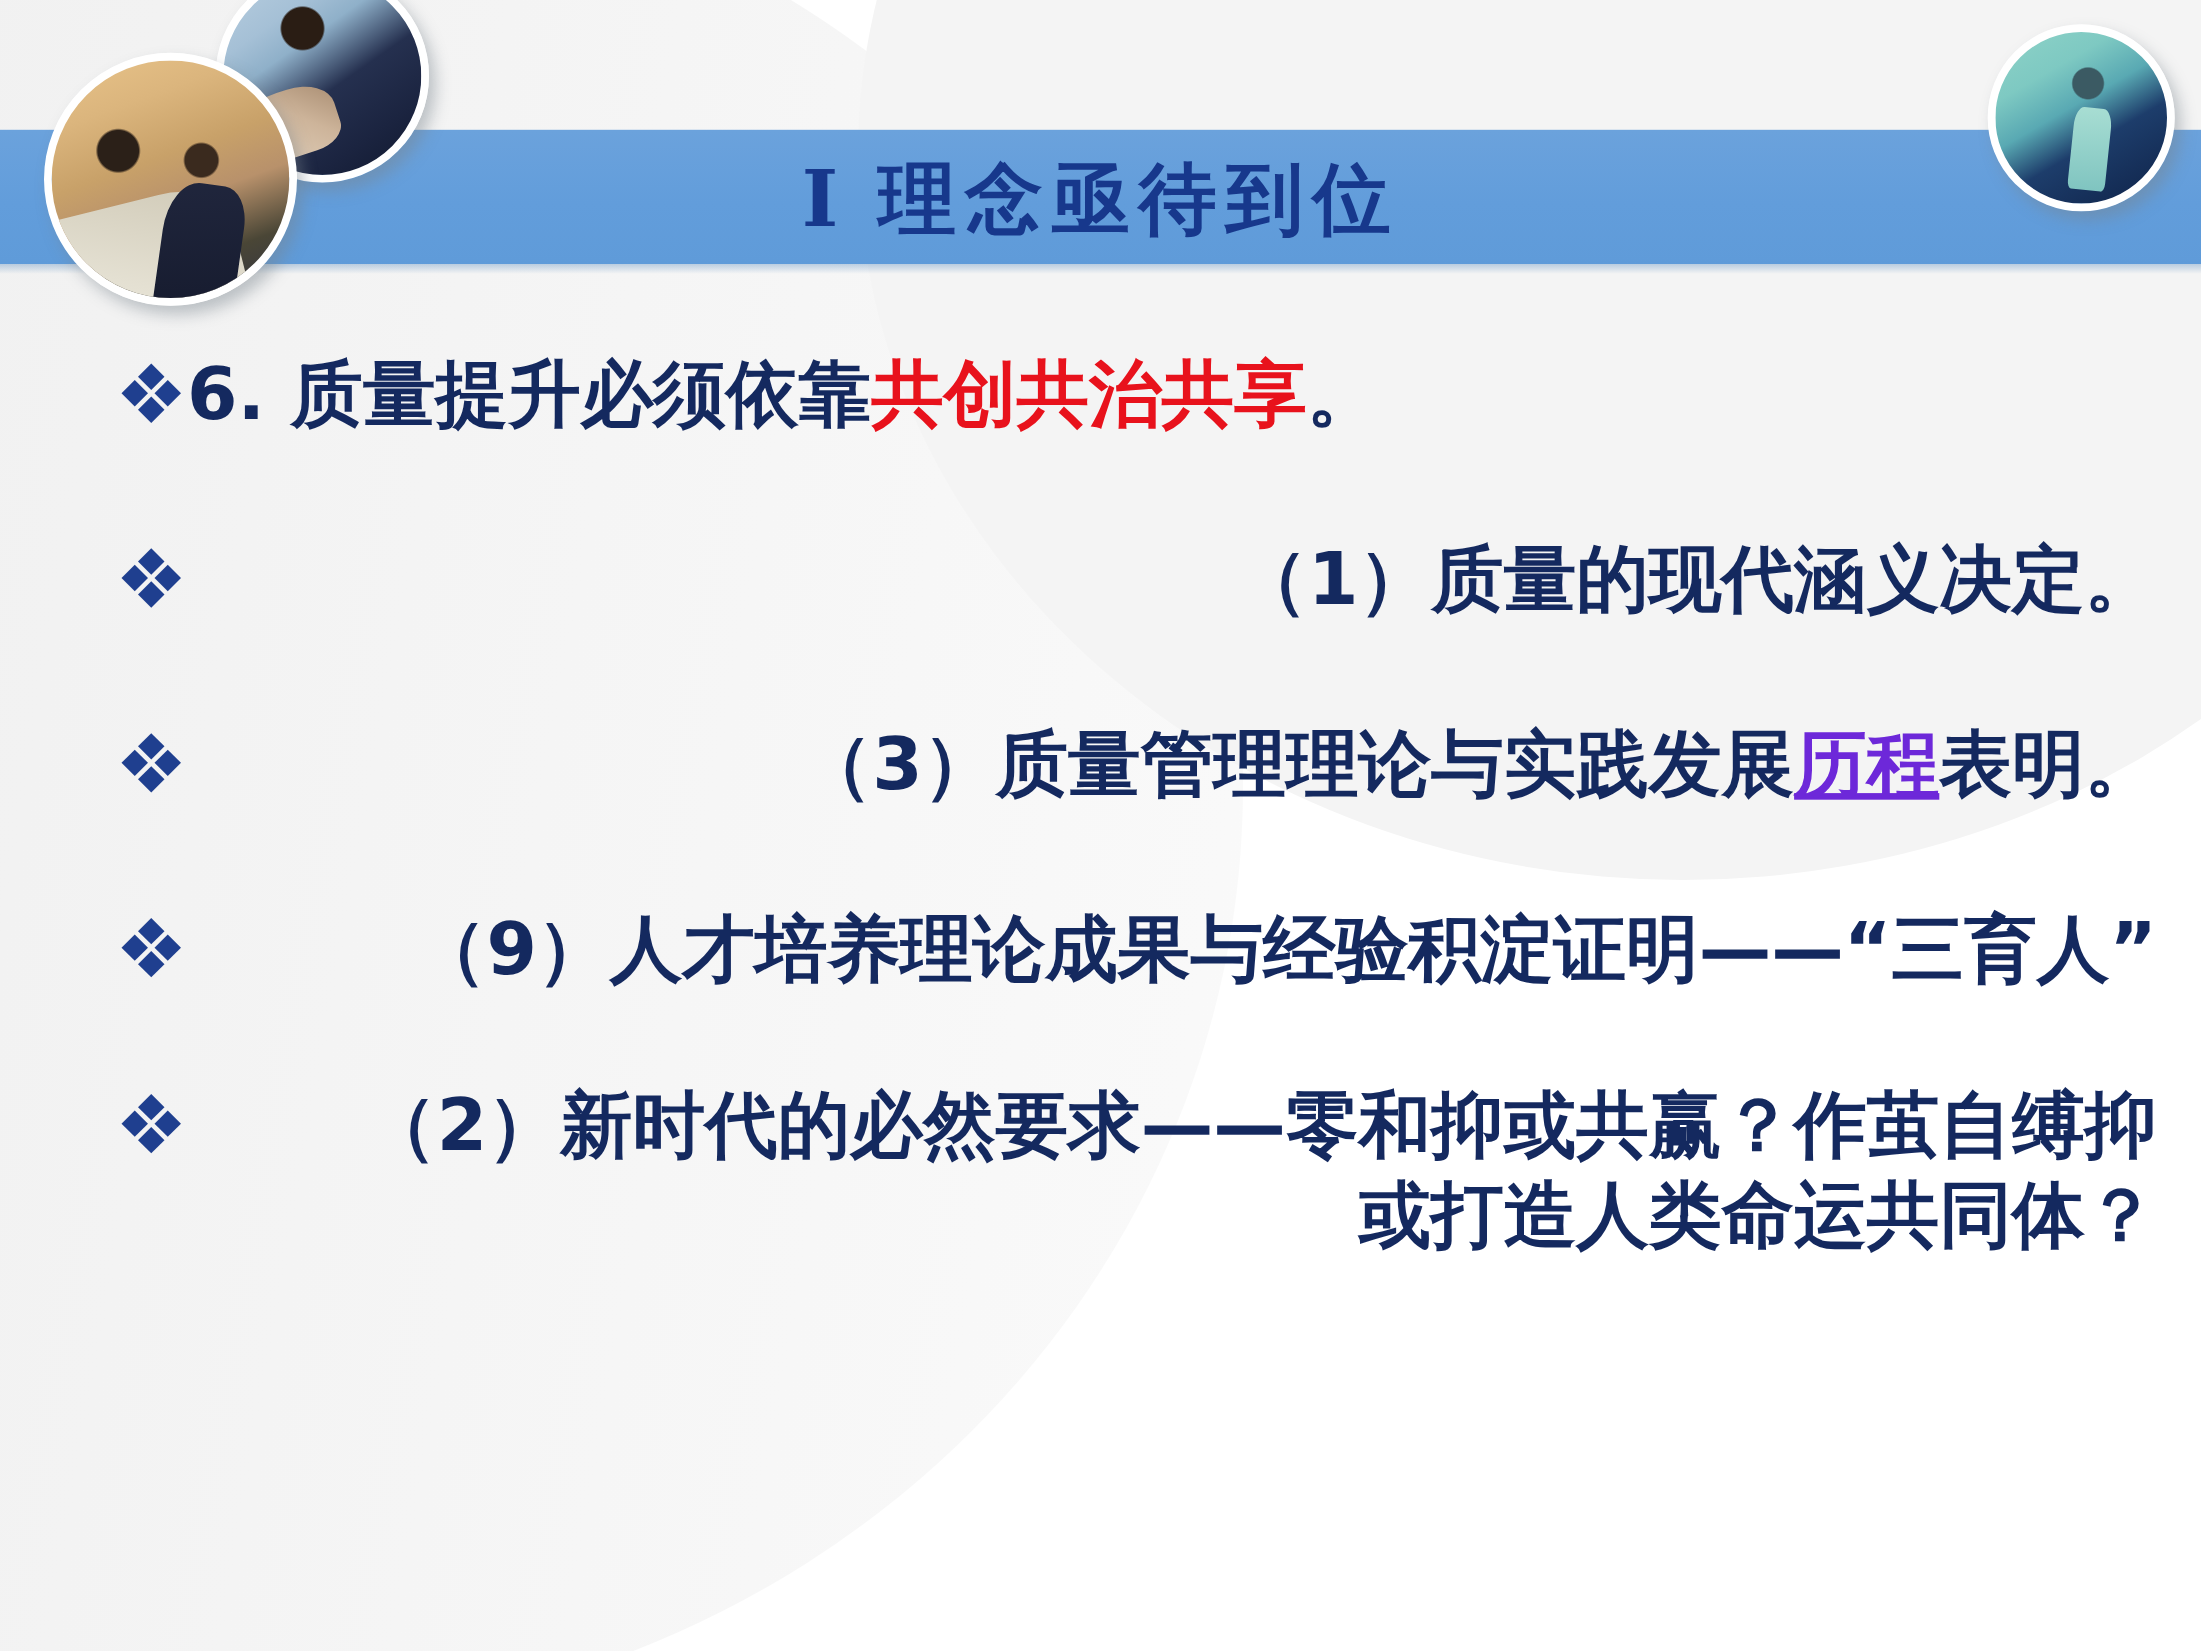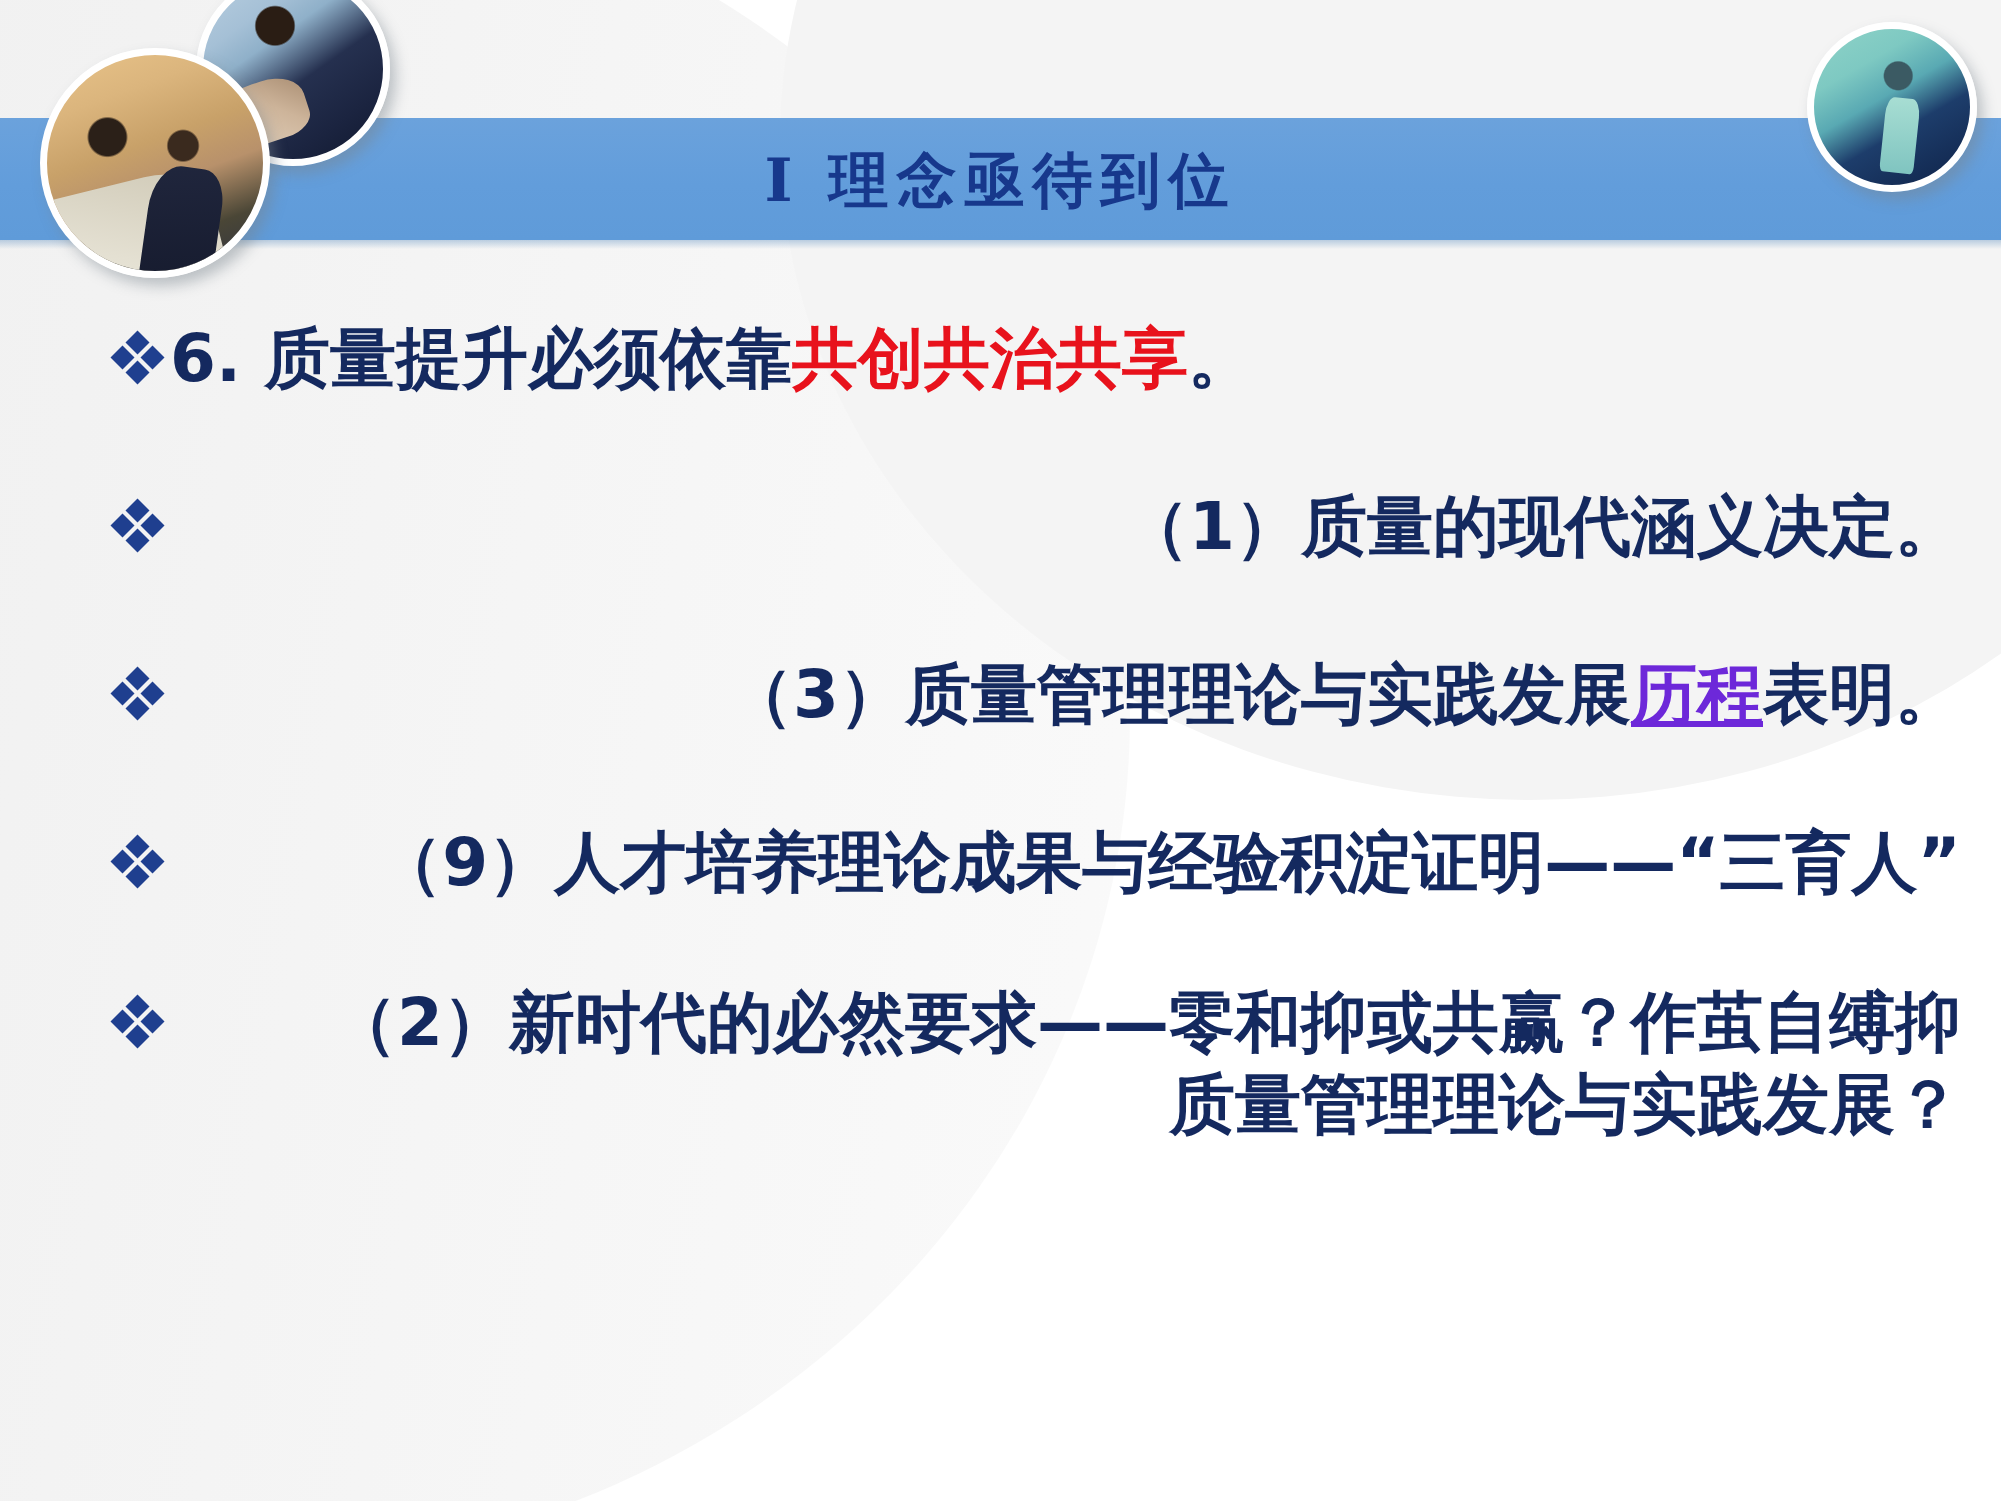--- a/index.html
+++ b/index.html
@@ -61,21 +61,21 @@
     background: linear-gradient(180deg, rgba(90,140,190,0.38) 0%, rgba(90,140,190,0) 100%);
     z-index: 3;
   }
   .title-text {
     position: absolute;
     left: 0;
     top: 128px;
     width: 2001px;
     text-align: center;
     z-index: 5;
-    font-size: 60px;
+    font-size: 71px;
     font-weight: bold;
     color: #17388c;
     letter-spacing: 2px;
     line-height: 104px;
     font-family: "DejaVu Serif", "Liberation Serif", serif;
     white-space: nowrap;
   }
   .title-roman {
     font-family: "DejaVu Serif", "Liberation Serif", serif;
     font-weight: bold;
@@ -307,18 +307,18 @@
 
     <div class="bullet-row tight">
       <div class="bullet-marker">
         <span class="d-top"></span>
           <span class="d-bot"></span>
           <span class="d-l"></span>
           <span class="d-r"></span>
       </div>
       <div class="bullet-body indent">
         <span>（2）新时代的必然要求——零和抑或共赢？作茧自缚抑</span><br>
-        <span style="margin-left:-46px;display:inline-block">质量管理理论与实践发展？</span>
+        <span style="margin-left:-46px;display:inline-block">或打造人类命运共同体？</span>
       </div>
     </div>
 
   </div>
 </div>
 
 </body></html>

